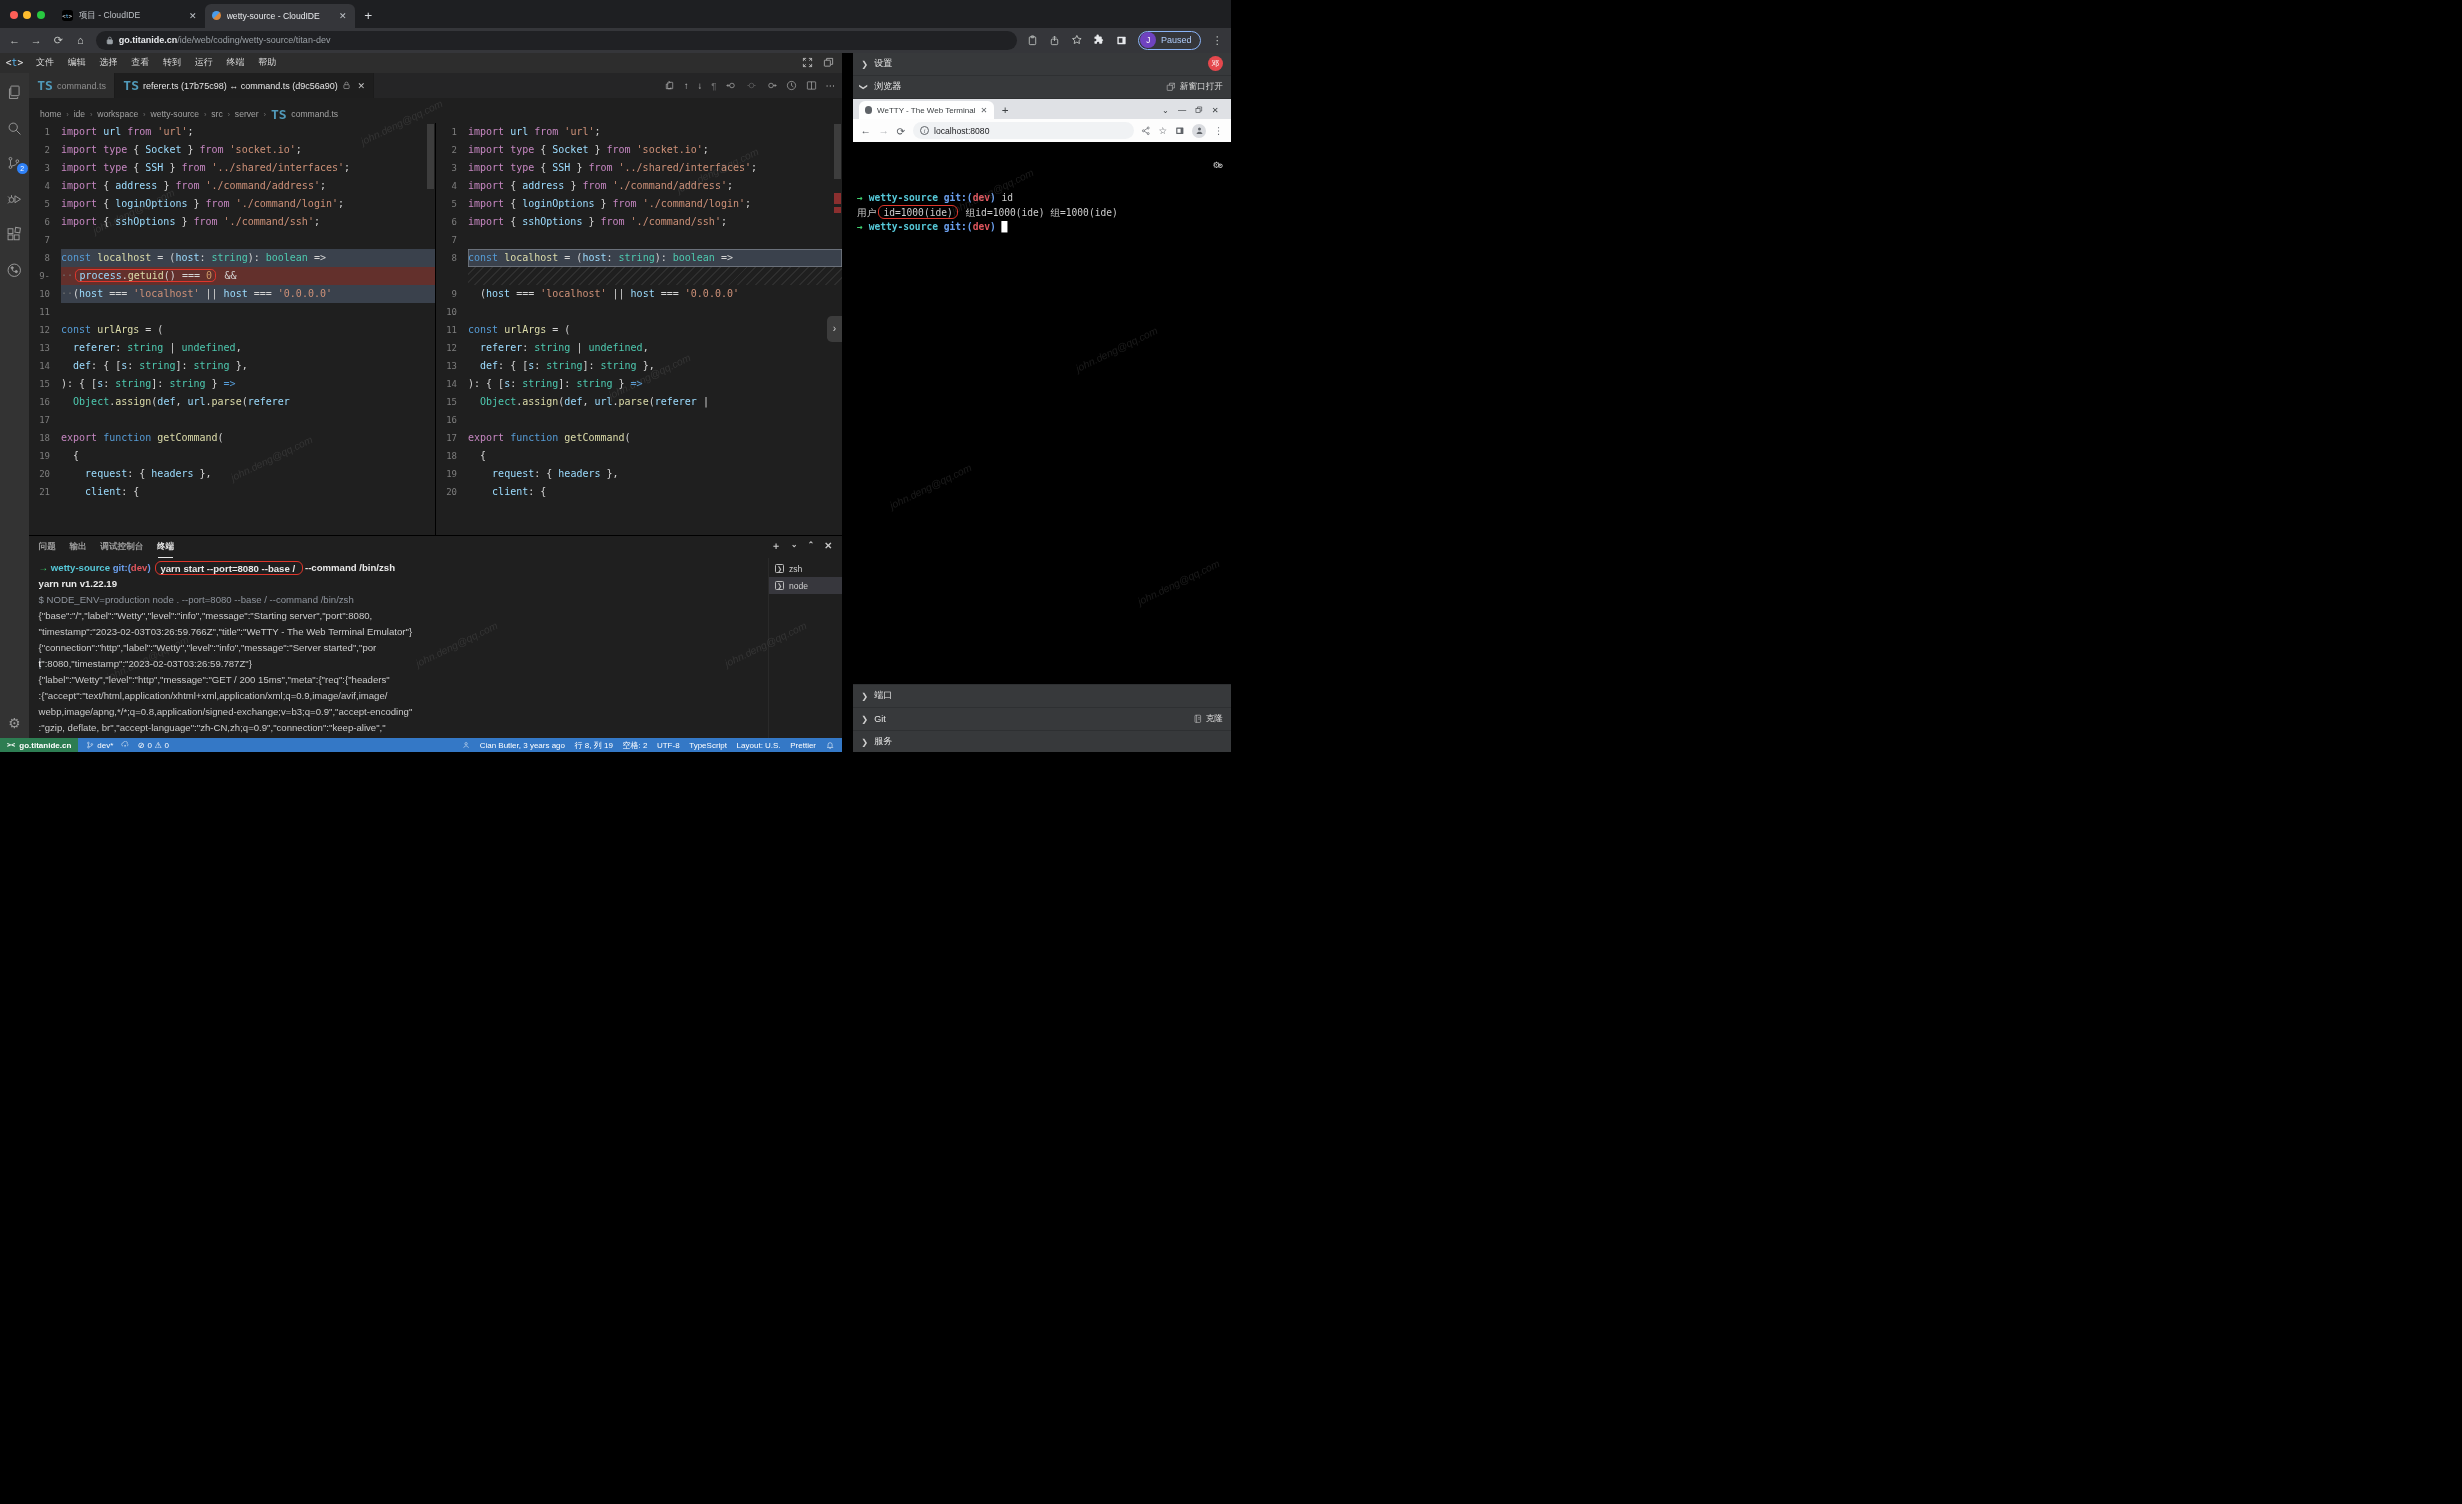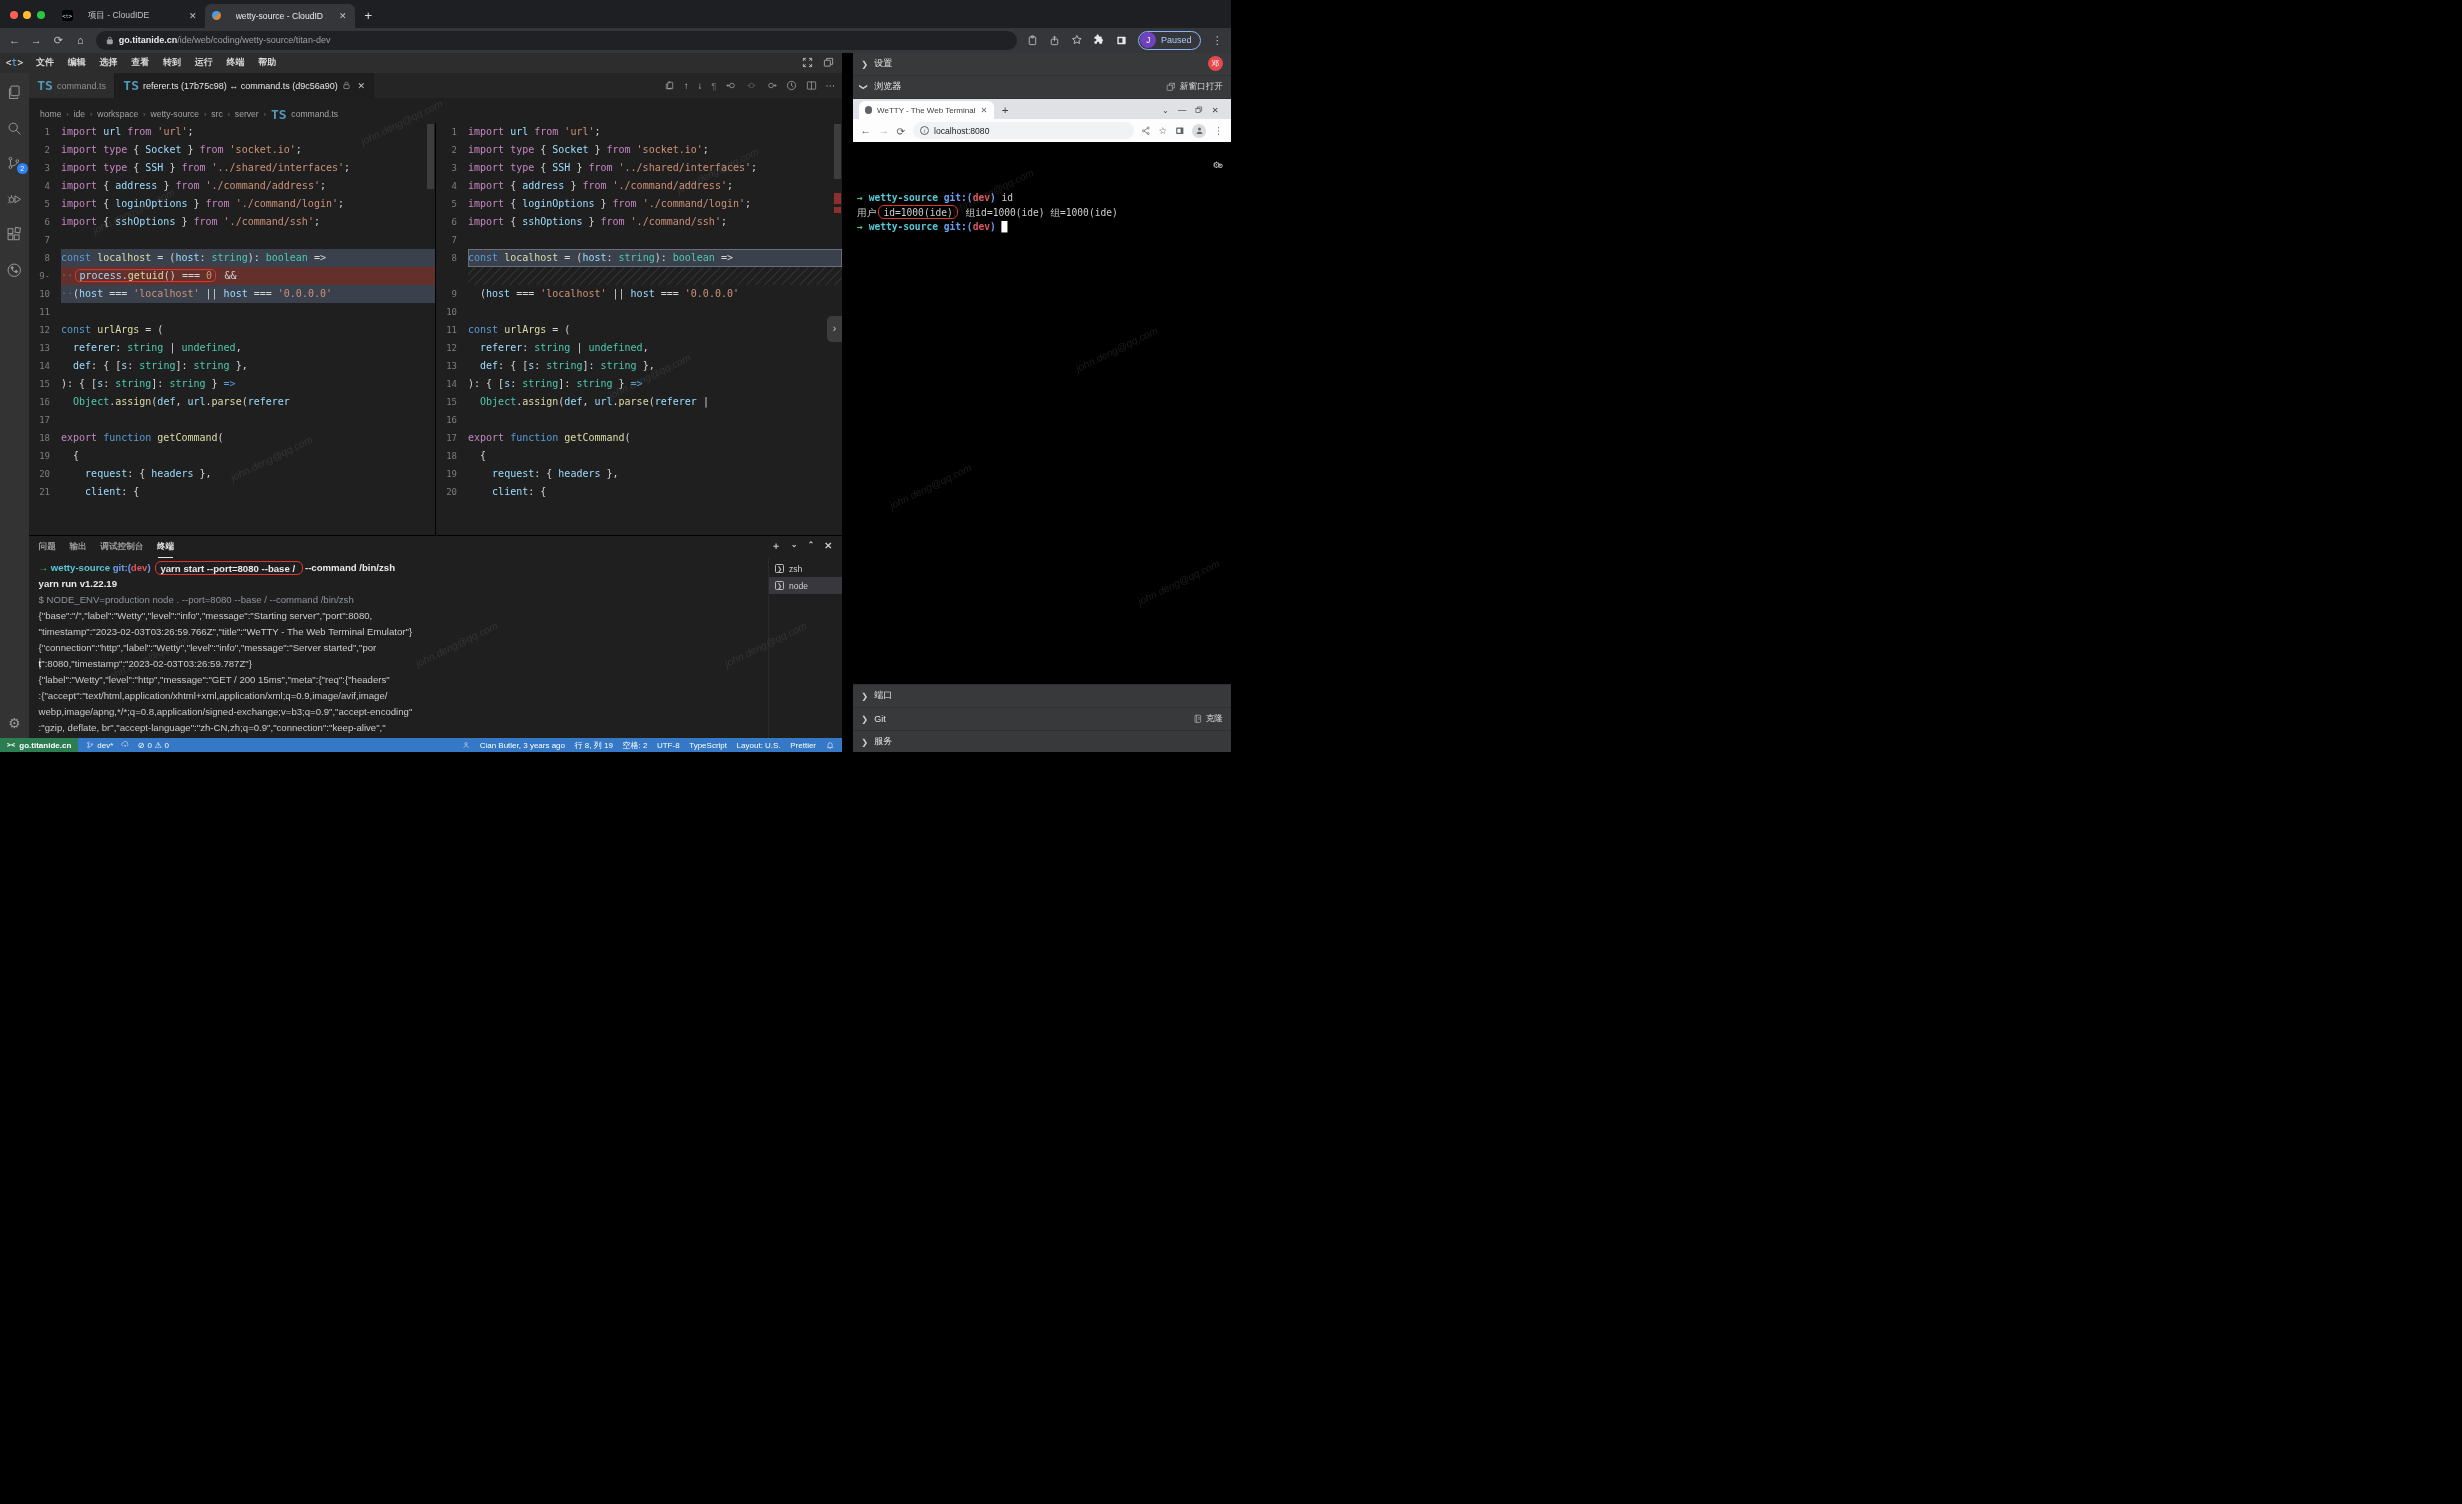--- a/index.html
+++ b/index.html
@@ -7,21 +7,21 @@
   .screen { position:relative; width:1231px; height:752px; background:#202124; overflow:hidden; }
 
   
   .wm-layer { position:absolute; inset:0; z-index:60; pointer-events:none; }
   .wm { position:absolute; color:rgba(160,160,160,.16); font-size:10.3px; transform:rotate(-26deg); font-style:italic; white-space:nowrap; }
 
   
   .tabstrip { height:27.5px; background:#1e1f22; display:flex; align-items:flex-end; }
   .lights { display:flex; gap:5.5px; padding:0 9.6px 8.2px 9.6px; }
   .light { width:8.2px; height:8.2px; border-radius:50%; }
-  .tab { height:23.4px; width:150px; display:flex; align-items:center; gap:15px; padding:0 6.9px; font-size:8.6px; color:#bdc1c6; border-radius:6.2px 6.2px 0 0; }
+  .tab { height:23.4px; width:150px; display:flex; align-items:center; gap:6px; padding:0 6.9px; font-size:8.6px; color:#bdc1c6; border-radius:6.2px 6.2px 0 0; }
   .tab.active { background:#35363a; color:#e8eaed; }
   .tab .fav-box { width:11px; height:11px; border-radius:2.7px; background:#000; color:#e8eaed; font-size:5.5px; display:flex; align-items:center; justify-content:center; flex:none; font-family:"DejaVu Sans Mono",monospace; }
   .tab .fav-box b { color:#58b6f0; font-weight:normal; }
   .fav-dot { width:9px; height:9px; border-radius:50%; background:linear-gradient(135deg,#4a9be8 45%,#d8873c 55%); flex:none; }
   .tab-title { flex:1; overflow:hidden; white-space:nowrap; }
   .tab-close { color:#bdc1c6; font-size:9px; padding:0 1.4px; }
   .newtab-btn { color:#dadce0; font-size:13.7px; padding:0 9.6px 4.1px 9.6px; }
 
   .toolbar { height:25px; background:#35363a; display:flex; align-items:center; gap:9.6px; padding:0 8.2px; }
   .nav-ic { color:#c6c9c7; font-size:11px; width:12.4px; text-align:center; }
@@ -38,21 +38,21 @@
   
   .app { display:flex; height:700px; }
   .ide { width:842px; display:flex; flex-direction:column; background:#1f1f1f; }
   .black-gap { width:11px; background:#000; }
   .rpanel { flex:1; background:#37393b; display:flex; flex-direction:column; }
 
   
   .menubar { height:20.6px; background:#2d2d2d; display:flex; align-items:center; font-size:9px; color:#d8d8d8; }
   .logo { width:29px; text-align:center; font-family:"DejaVu Sans Mono",monospace; color:#e8e8e8; font-size:9.6px; }
   .logo b { color:#58b6f0; font-weight:normal; }
-  .menu-item { padding:0 6.9px;font-weight:bold; }
+  .menu-item { padding:0 6.9px; }
   .menubar-right { margin-left:auto; display:flex; gap:9.6px; padding-right:8.2px; color:#c5c5c5; }
 
   .ide-body { flex:1; display:flex; min-height:0; }
   .activitybar { width:29px; background:#333333; display:flex; flex-direction:column; align-items:center; padding-top:11px; gap:19px; color:#9a9a9a; }
   .act-ic { position:relative; width:16.5px; height:16.5px; }
   .act-ic svg { width:16.5px; height:16.5px; stroke:#9a9a9a; fill:none; stroke-width:1.4; }
   .badge { position:absolute; right:-4.8px; bottom:-2.7px; width:11px; height:11px; border-radius:50%; background:#2f81f7; color:#fff; font-size:6.9px; display:flex; align-items:center; justify-content:center; }
   .act-gear { margin-top:auto; margin-bottom:6.9px; font-size:13.7px; color:#9a9a9a; }
 
   .main { flex:1; display:flex; flex-direction:column; min-width:0; }

